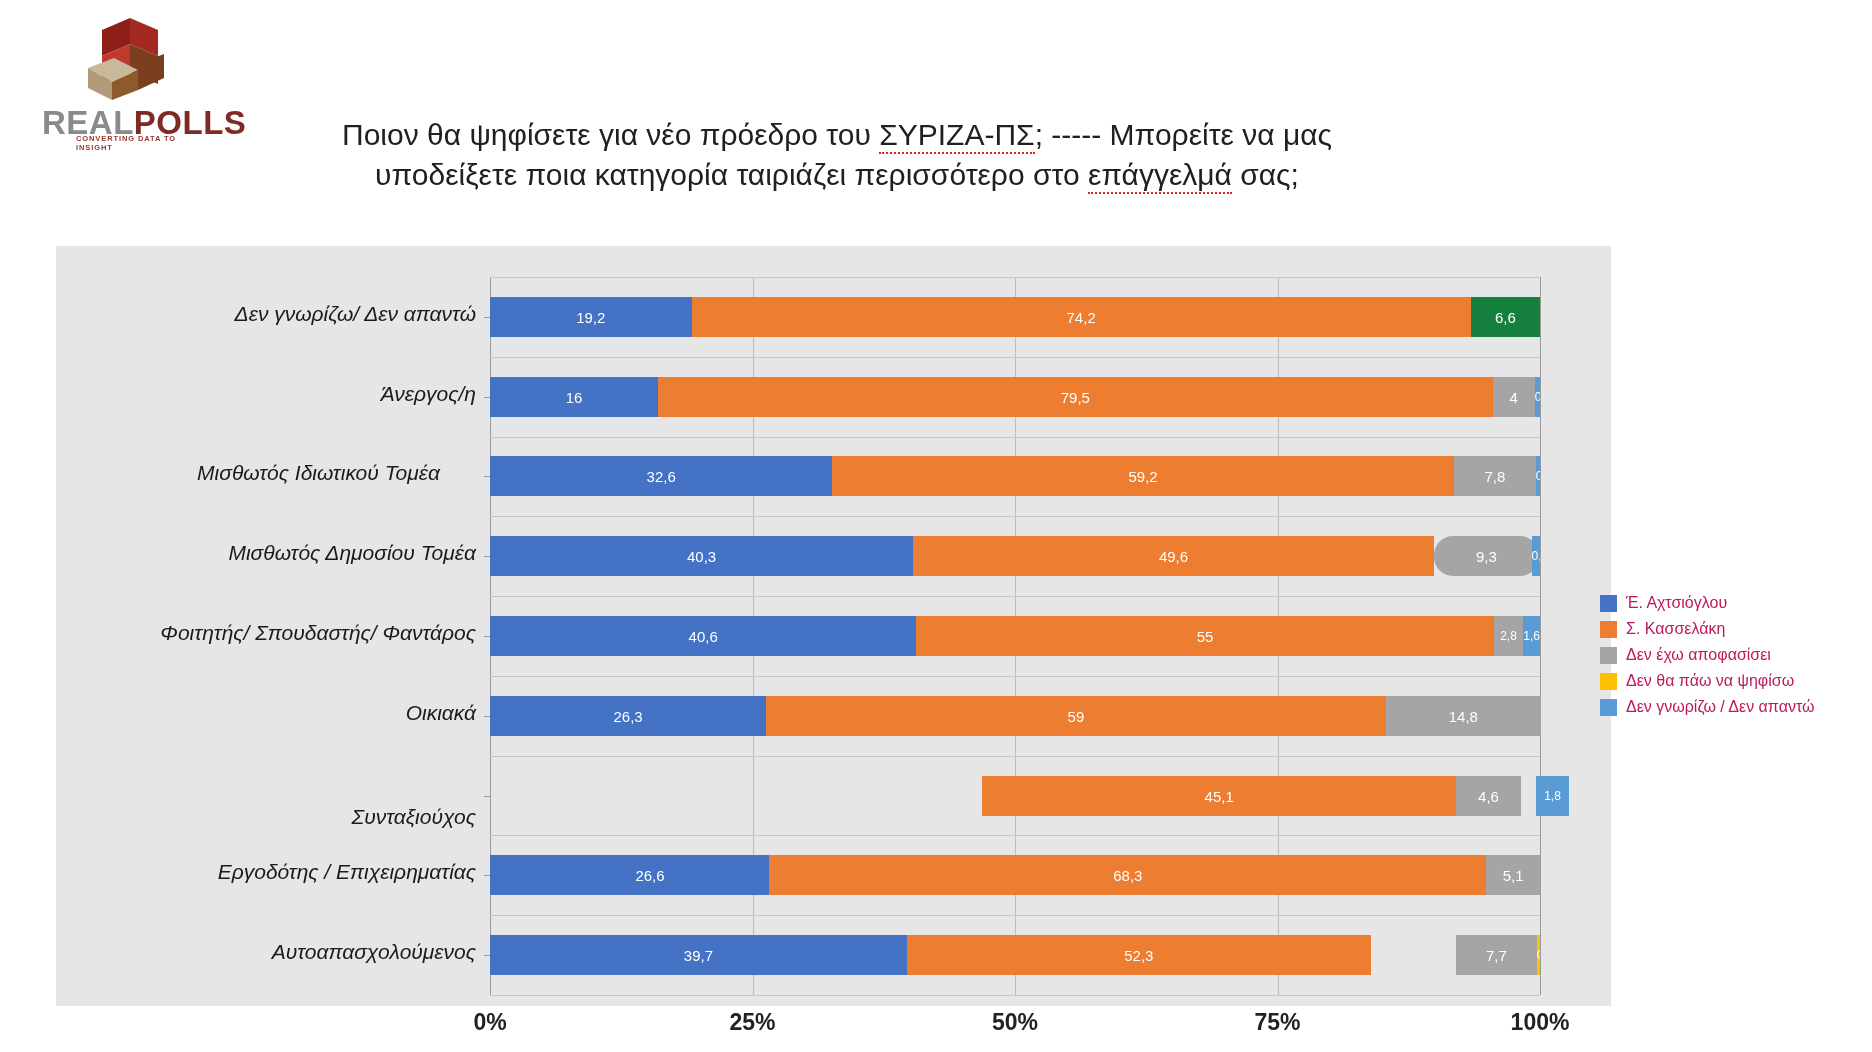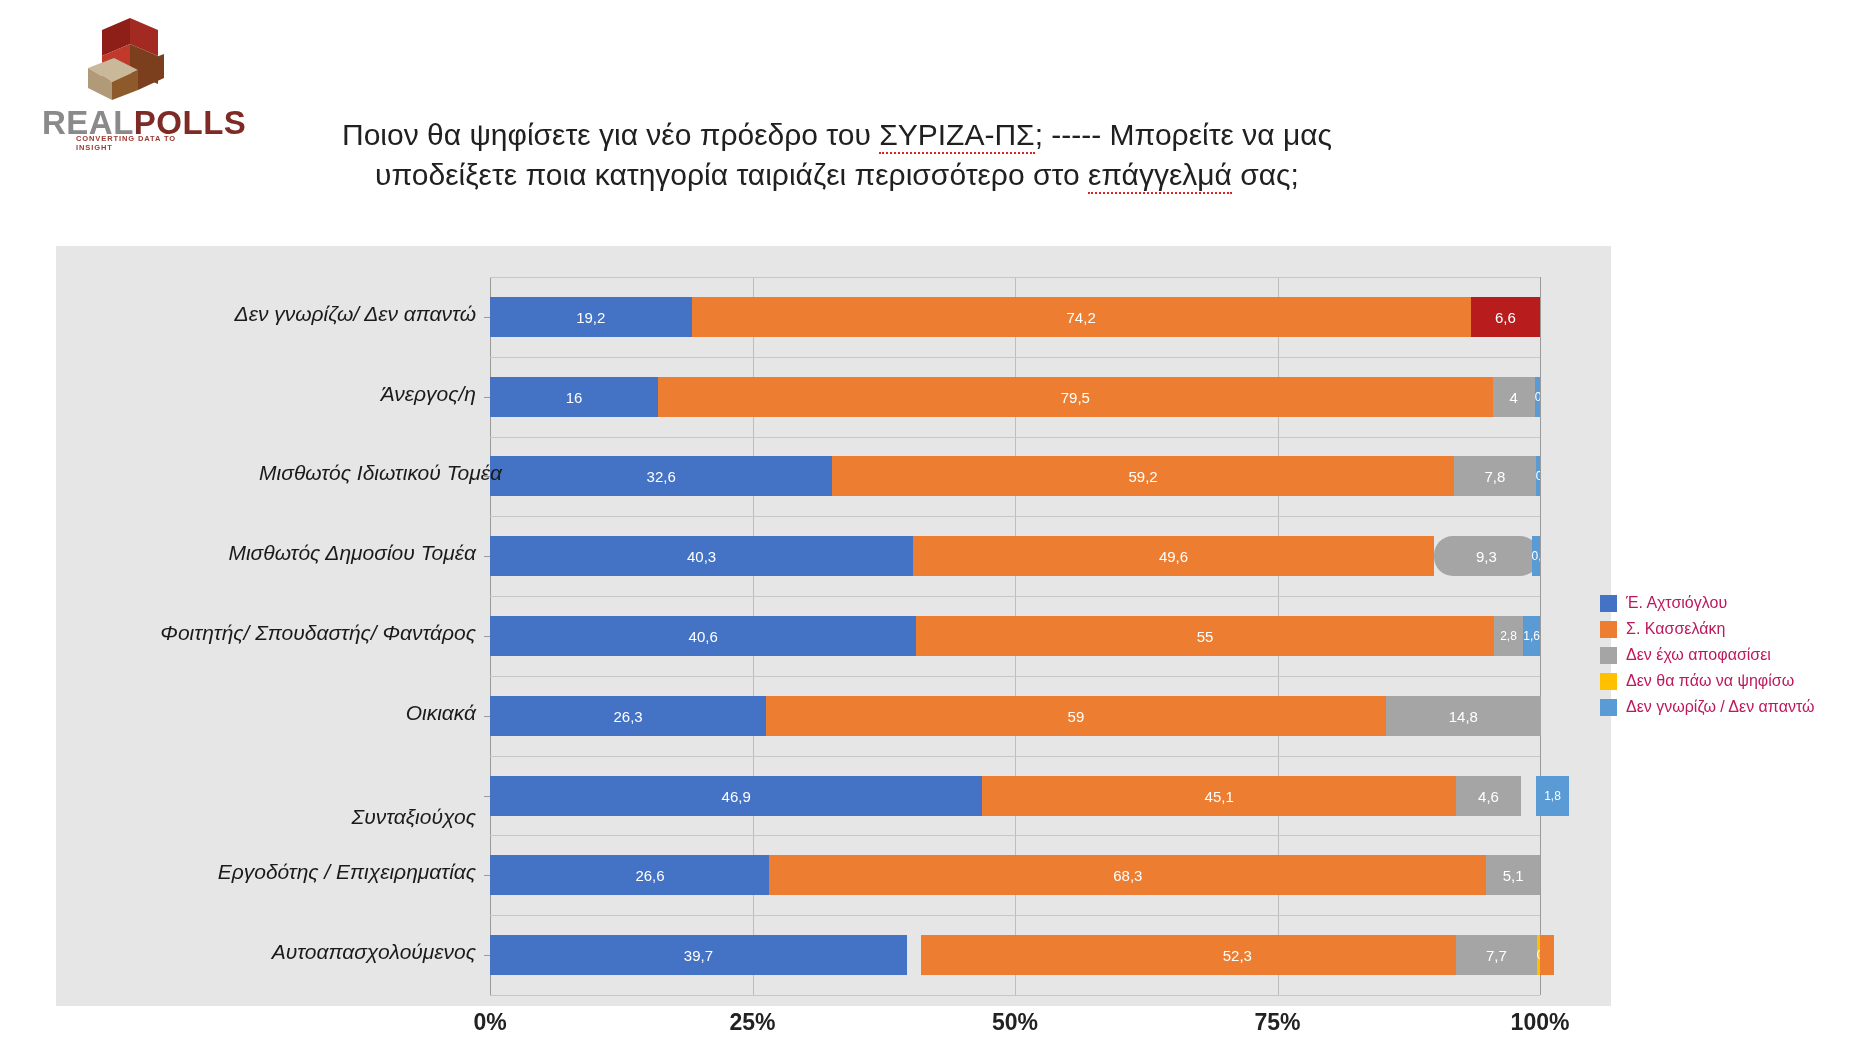--- a/index.html
+++ b/index.html
@@ -116,21 +116,21 @@
         <div class="hline" style="top: 718px;"></div>
       </div>
     <div class="rows" id="rowslayer">
         <div class="row" style="top: 20px;">
           <div class="bar" style="left: 0px; width: 201.6px; background: rgb(68, 114, 196);">
             <span>19,2</span>
           </div>
           <div class="bar" style="left: 201.6px; width: 779.1px; background: rgb(237, 125, 49);">
             <span>74,2</span>
           </div>
-          <div class="bar grey" style="left: 980.7px; width: 69.3px; background: #b91c1c;">
+          <div class="bar grey" style="left: 980.7px; width: 69.3px; background: #15803d;">
             <span>6,6</span>
           </div>
         </div>
         <div class="row" style="top: 100px;">
           <div class="bar" style="left: 0px; width: 168px; background: rgb(68, 114, 196);">
             <span>16</span>
           </div>
           <div class="bar" style="left: 168px; width: 834.75px; background: rgb(237, 125, 49);">
             <span>79,5</span>
           </div>
@@ -188,23 +188,20 @@
             <span>26,3</span>
           </div>
           <div class="bar" style="left: 276.15px; width: 619.5px; background: rgb(237, 125, 49);">
             <span>59</span>
           </div>
           <div class="bar grey" style="left: 895.65px; width: 155.4px; background: rgb(165, 165, 165);">
             <span>14,8</span>
           </div>
         </div>
         <div class="row" style="top: 499px;">
-          <div class="bar" style="left: 0px; width: 492.45px; background: rgb(68, 114, 196);">
-            <span>46,9</span>
-          </div>
           <div class="bar" style="left: 492.45px; width: 473.55px; background: rgb(237, 125, 49);">
             <span>45,1</span>
           </div>
           <div class="bar grey" style="left: 966px; width: 65.1px; background: rgb(165, 165, 165);">
             <span>4,6</span>
           </div>
           <div class="bar" style="left: 1046px; width: 33px; background: rgb(91, 155, 213);">
             <span style="font-size: 12px;">1,8</span>
           </div>
         </div>
@@ -216,39 +213,39 @@
             <span>68,3</span>
           </div>
           <div class="bar grey" style="left: 996.45px; width: 53.55px; background: rgb(165, 165, 165);">
             <span>5,1</span>
           </div>
         </div>
         <div class="row" style="top: 658px;">
           <div class="bar" style="left: 0px; width: 416.85px; background: rgb(68, 114, 196);">
             <span>39,7</span>
           </div>
-          <div class="bar" style="left: 416.85px; width: 633px; background: rgb(237, 125, 49); margin-left: 14px;">
+          <div class="bar" style="left: 416.85px; width: 464px; background: rgb(237, 125, 49);">
             <span>52,3</span>
           </div>
           <div class="bar grey" style="left: 966px; width: 80.85px; background: rgb(165, 165, 165);">
             <span>7,7</span>
           </div>
           <div class="bar" style="left: 1046.85px; width: 3.15px; background: rgb(255, 192, 0);">
             <span style="font-size: 12px;">0</span>
           </div>
         </div>
       </div>
   </div>
 
   <div id="catlayer">
       <div class="cat-label" style="right: 1396px; top: 301.889px;">Δεν γνωρίζω/ Δεν απαντώ</div>
       <div class="cat-tick" style="left: 484px; top: 316.889px;"></div>
       <div class="cat-label" style="right: 1396px; top: 381.667px;">Άνεργος/η</div>
       <div class="cat-tick" style="left: 484px; top: 396.667px;"></div>
-      <div class="cat-label" style="right: 1370px; top: 461.444px;">Μισθωτός  Ιδιωτικού Τομέα</div>
+      <div class="cat-label" style="right: 1432px; top: 461.444px;">Μισθωτός  Ιδιωτικού Τομέα</div>
       <div class="cat-tick" style="left: 484px; top: 476.444px;"></div>
       <div class="cat-label" style="right: 1396px; top: 541.222px;">Μισθωτός  Δημοσίου Τομέα</div>
       <div class="cat-tick" style="left: 484px; top: 556.222px;"></div>
       <div class="cat-label" style="right: 1396px; top: 621px;">Φοιτητής/  Σπουδαστής/  Φαντάρος</div>
       <div class="cat-tick" style="left: 484px; top: 636px;"></div>
       <div class="cat-label" style="right: 1396px; top: 700.778px;">Οικιακά</div>
       <div class="cat-tick" style="left: 484px; top: 715.778px;"></div>
       <div class="cat-label" style="right: 1396px; top: 780.556px; margin-top: 24px;">Συνταξιούχος</div>
       <div class="cat-tick" style="left: 484px; top: 795.556px;"></div>
       <div class="cat-label" style="right: 1396px; top: 860.333px;">Εργοδότης /  Επιχειρηματίας</div>

